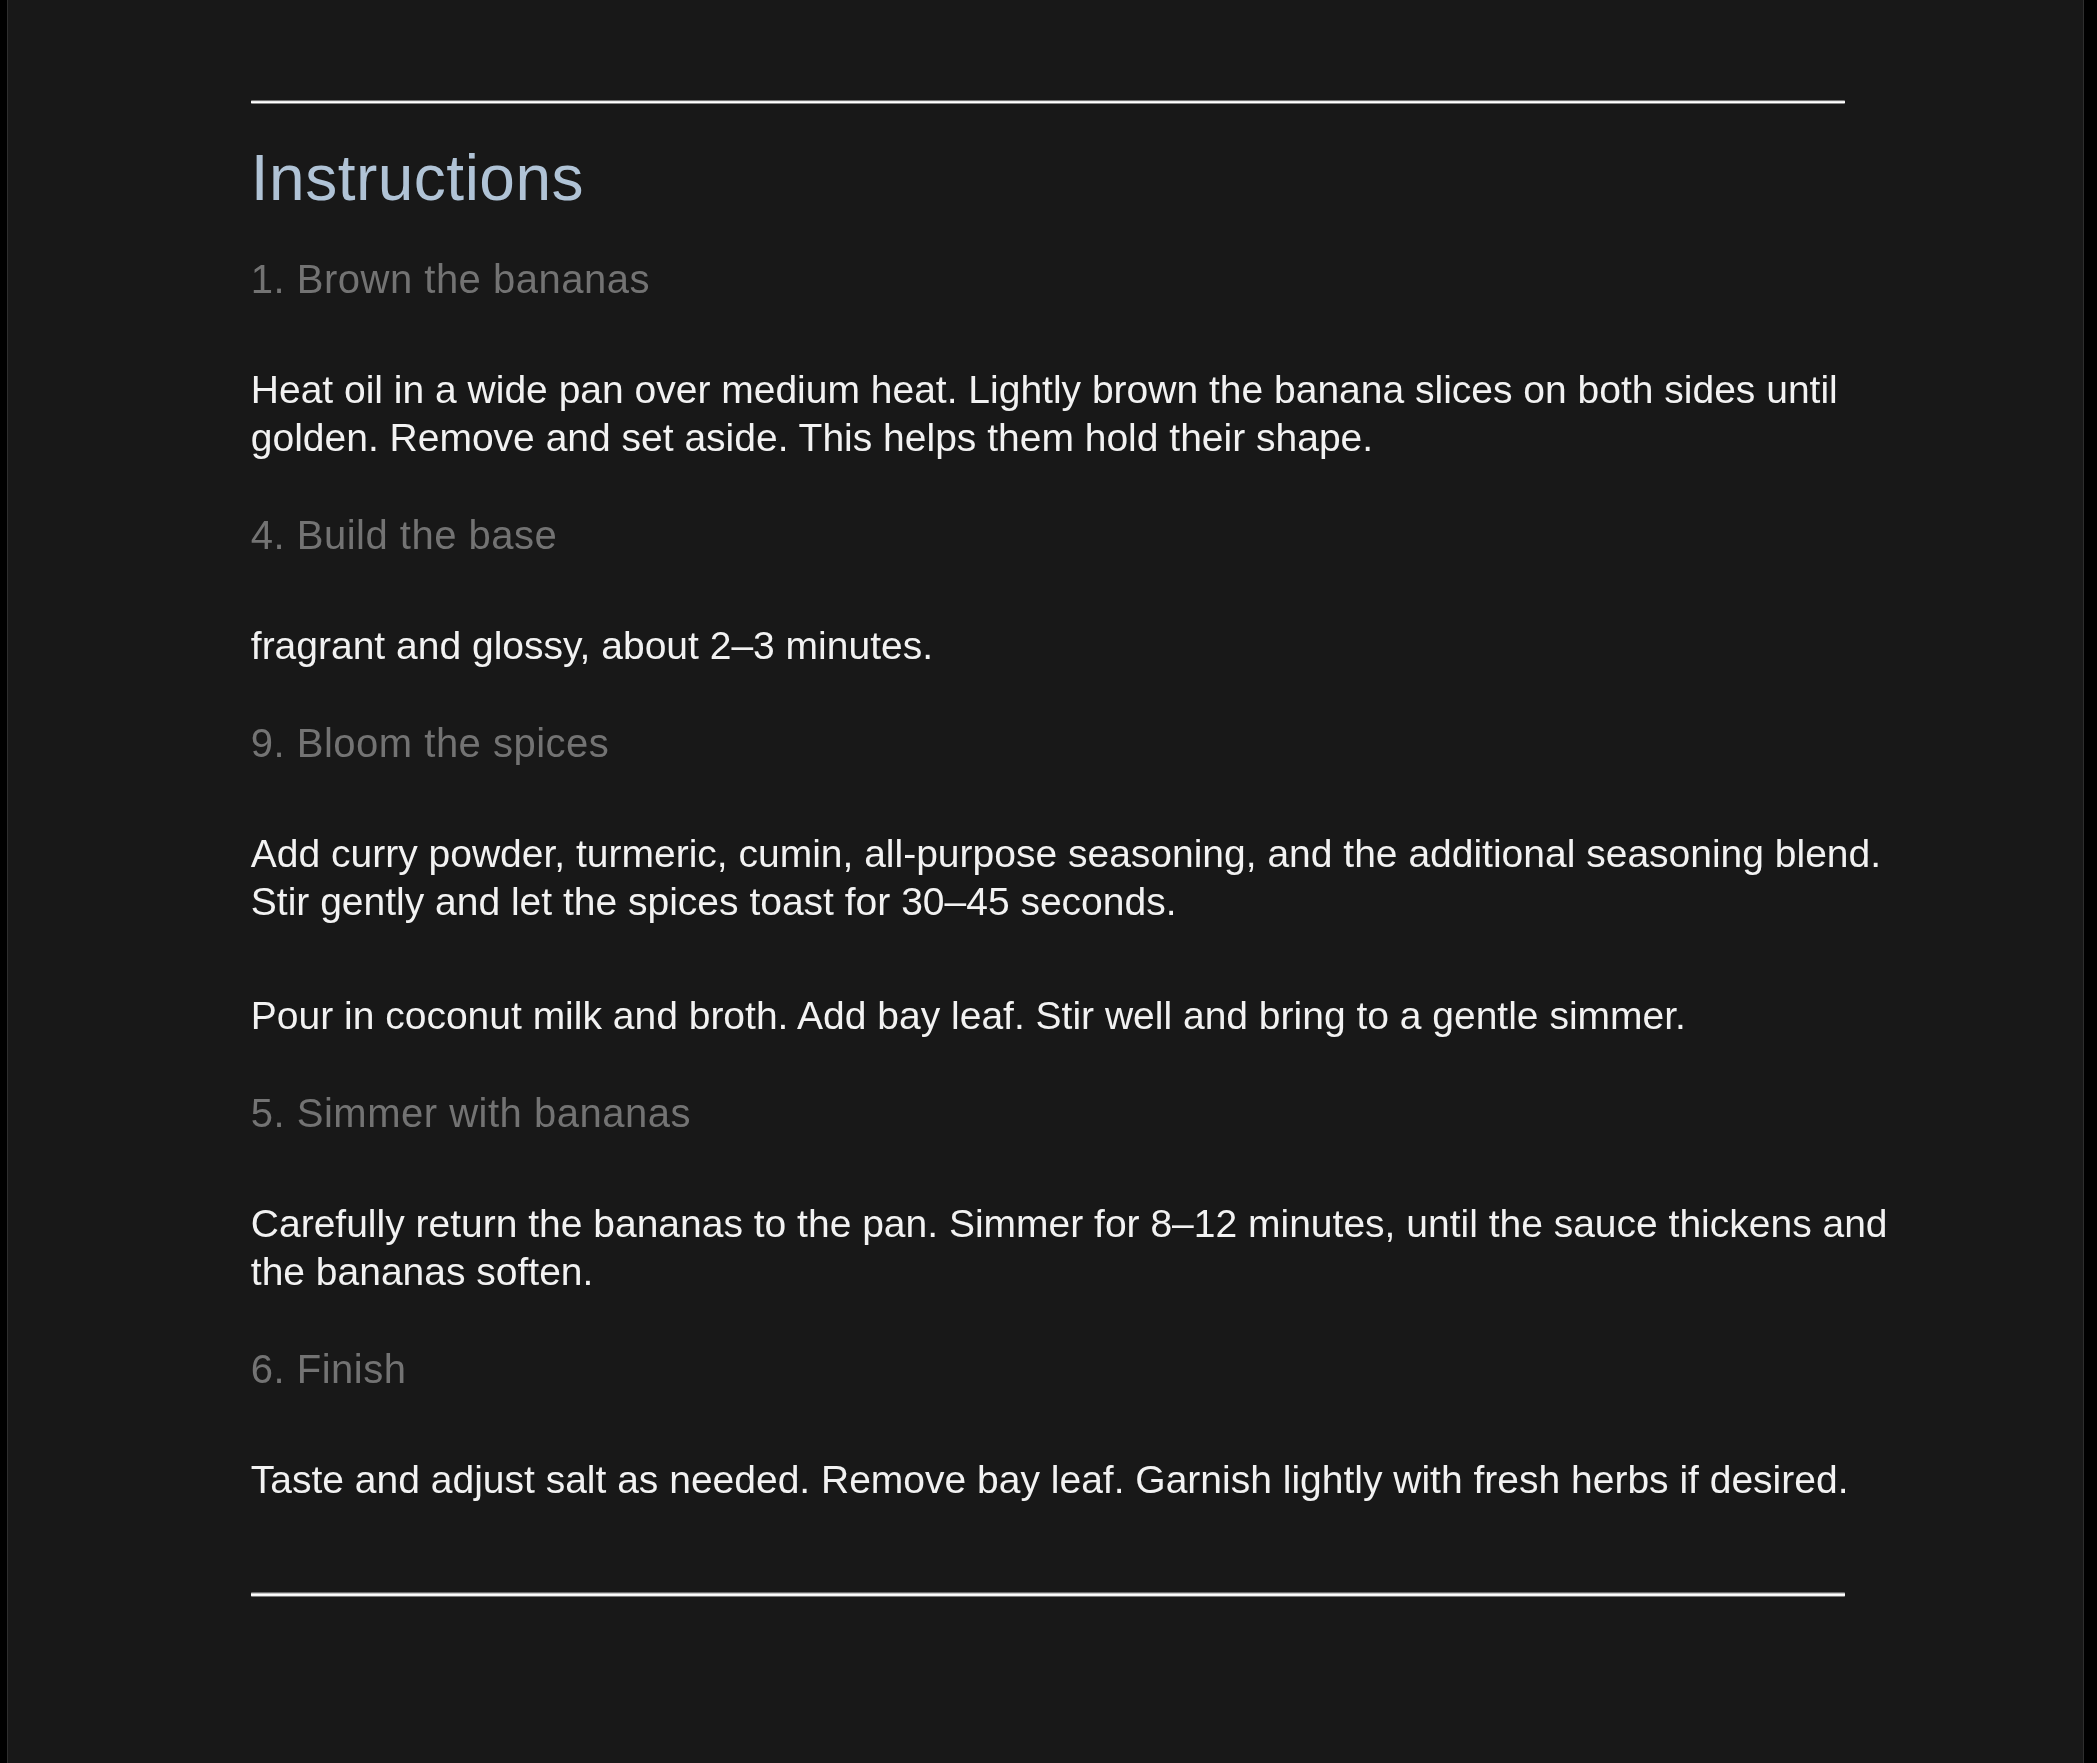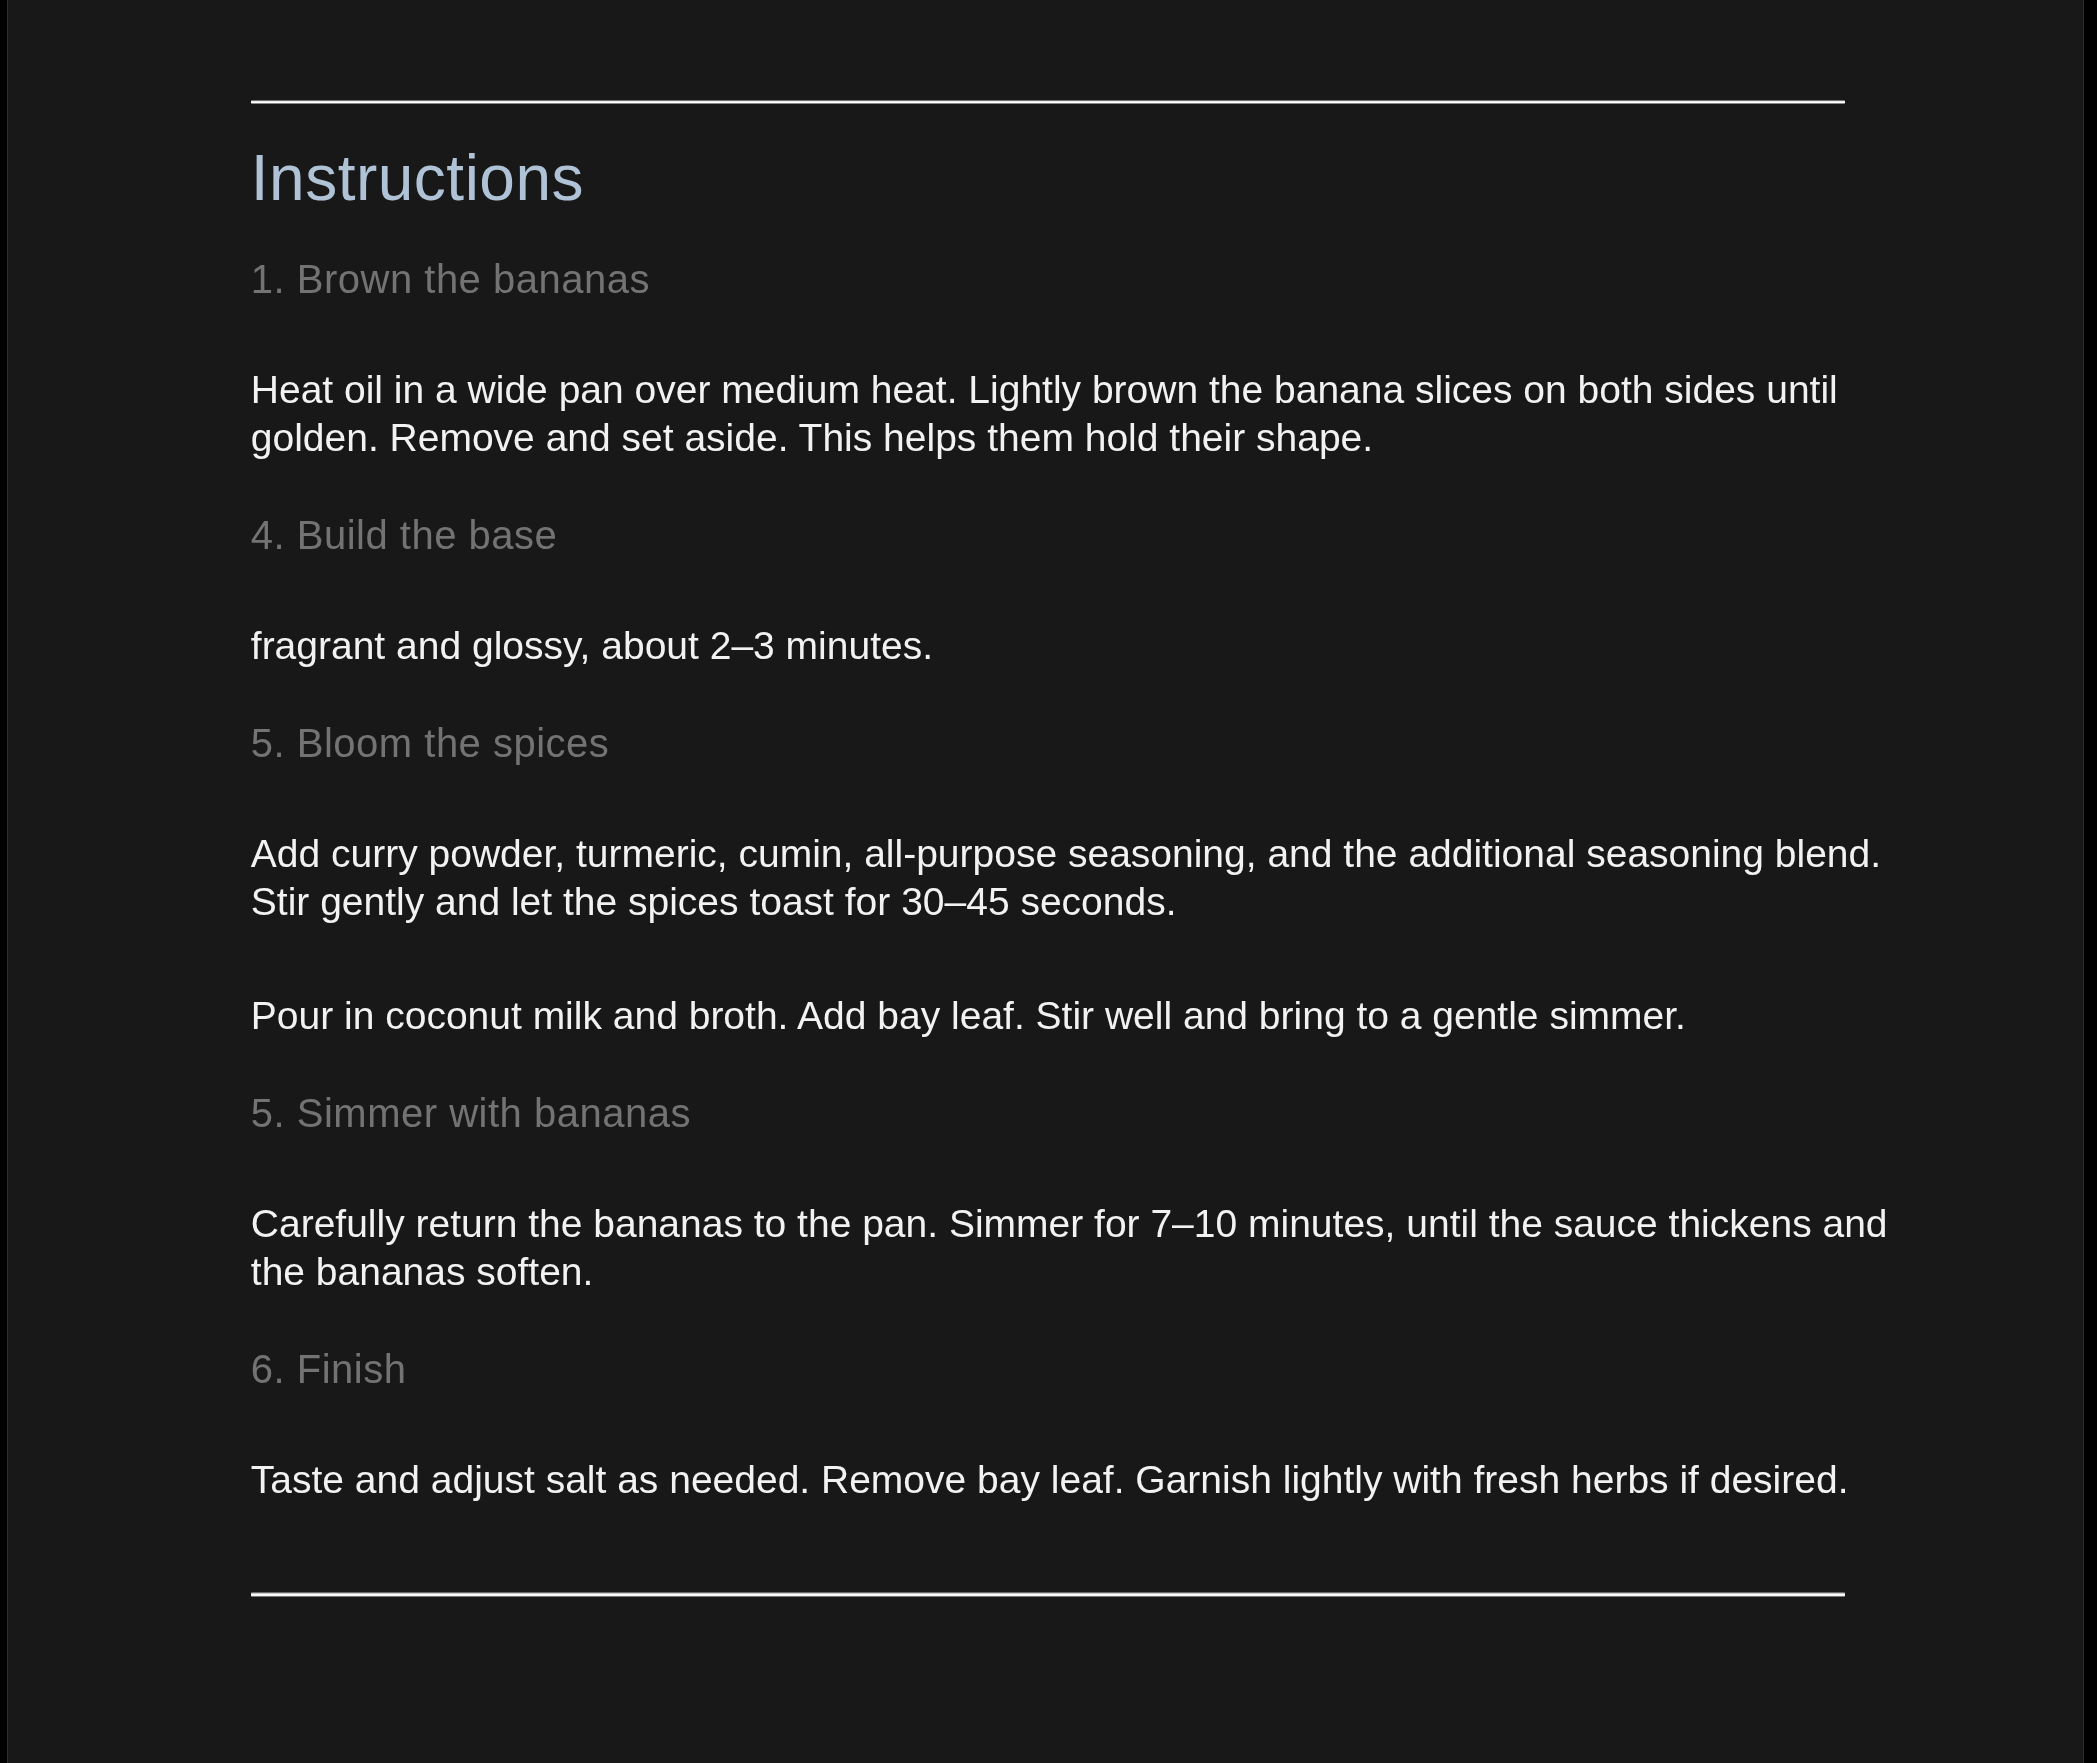--- a/index.html
+++ b/index.html
@@ -86,33 +86,33 @@
     <div class="para">
       <div class="line">Heat oil in a wide pan over medium heat. Lightly brown the banana slices on both sides until</div>
       <div class="line">golden. Remove and set aside. This helps them hold their shape.</div>
     </div>
 
     <h2 class="step-heading">4. Build the base</h2>
     <div class="para">
       <div class="line">fragrant and glossy, about 2–3 minutes.</div>
     </div>
 
-    <h2 class="step-heading">5. Bloom the spices</h2>
+    <h2 class="step-heading">9. Bloom the spices</h2>
     <div class="para">
       <div class="line">Add curry powder, turmeric, cumin, all-purpose seasoning, and the additional seasoning blend.</div>
       <div class="line">Stir gently and let the spices toast for 30–45 seconds.</div>
     </div>
 
     <div class="para">
       <div class="line">Pour in coconut milk and broth. Add bay leaf. Stir well and bring to a gentle simmer.</div>
     </div>
 
     <h2 class="step-heading">5. Simmer with bananas</h2>
     <div class="para">
-      <div class="line">Carefully return the bananas to the pan. Simmer for 7–10 minutes, until the sauce thickens and</div>
+      <div class="line">Carefully return the bananas to the pan. Simmer for 8–12 minutes, until the sauce thickens and</div>
       <div class="line">the bananas soften.</div>
     </div>
 
     <h2 class="step-heading">6. Finish</h2>
     <div class="para">
       <div class="line">Taste and adjust salt as needed. Remove bay leaf. Garnish lightly with fresh herbs if desired.</div>
     </div>
 
     <div class="rule rule-bottom"></div>
 

